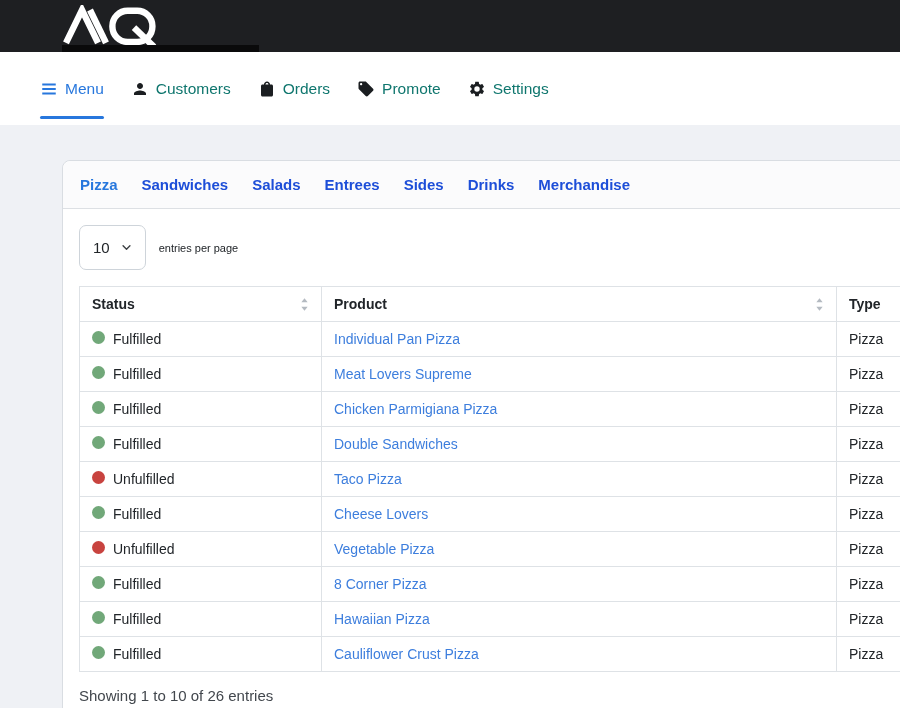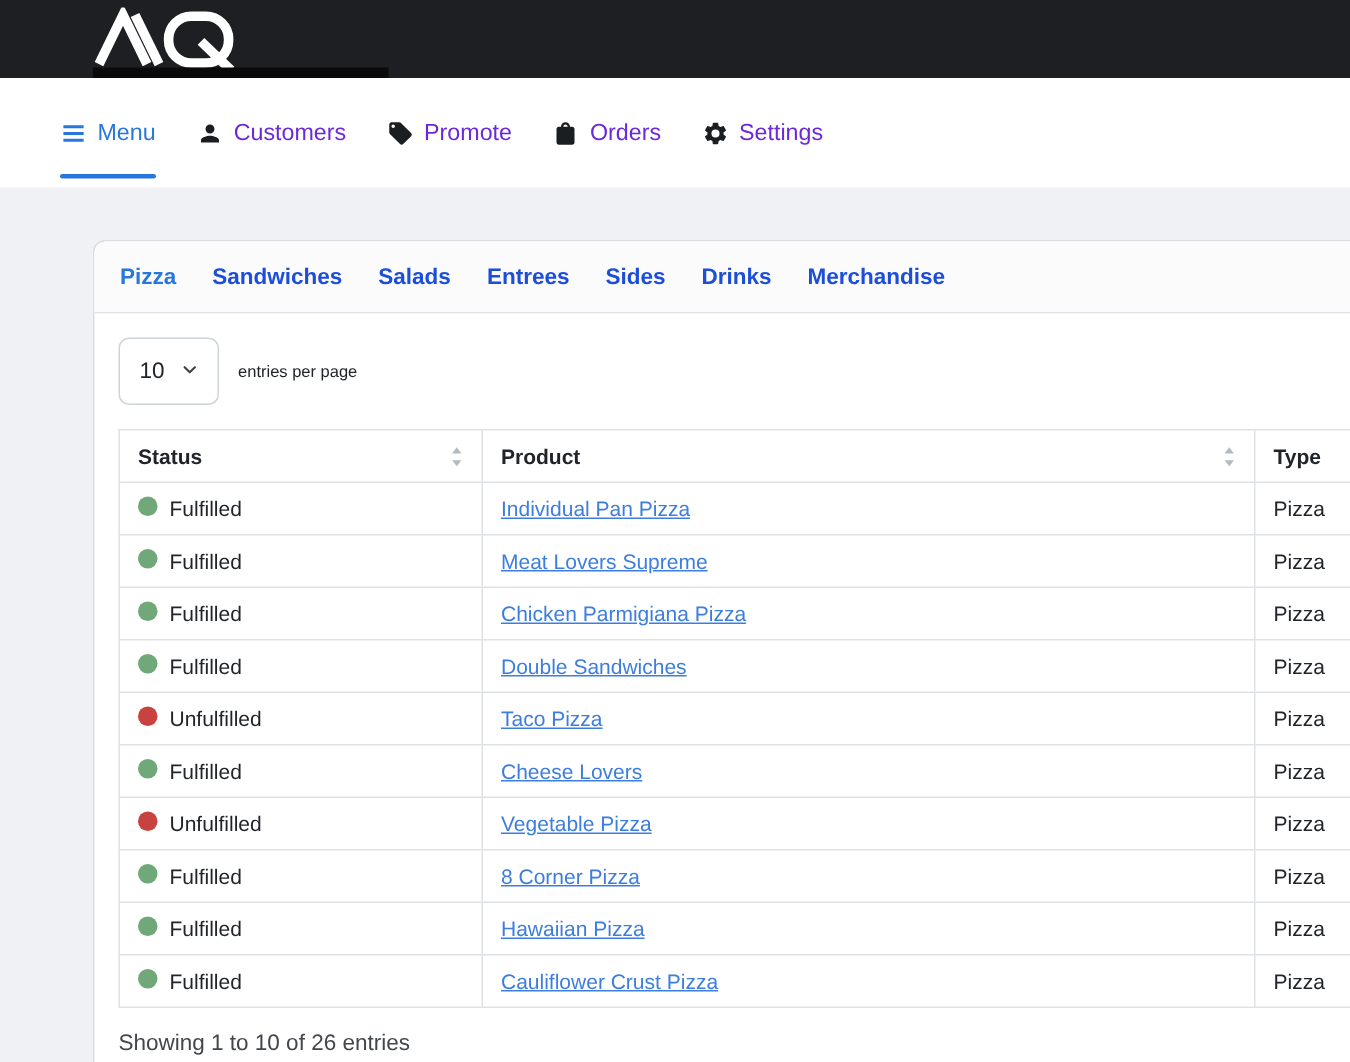--- a/index.html
+++ b/index.html
@@ -12,21 +12,21 @@
     background:#eff1f5;color:#212529;
     font-family:"Liberation Sans", sans-serif;
   }
   
   .topbar{height:52px;background:#1e1f22;position:relative;}
   .logo{position:absolute;left:62px;top:5px;width:96px;height:42px;}
   .logo svg{width:100%;height:100%;}
   .logo-underline{position:absolute;left:62px;bottom:0;width:197px;height:7px;background:#0a0a0b;}
   
   .navbar{height:73px;background:#ffffff;display:flex;align-items:stretch;padding-left:40px;gap:27px;}
-  .nav-item{display:flex;align-items:center;gap:7px;font-size:15.5px;color:#6d28d9;position:relative;cursor:pointer;white-space:nowrap;}
+  .nav-item{display:flex;align-items:center;gap:7px;font-size:15.5px;color:#0f766e;position:relative;cursor:pointer;white-space:nowrap;}
   .nav-item svg{width:18px;height:18px;color:#1b1e21;display:block;}
   .nav-item.active{color:var(--accent);}
   .nav-item.active svg{color:var(--accent);}
   .nav-item.active::after{content:"";position:absolute;left:0;right:0;bottom:6px;height:3px;background:var(--accent);border-radius:2px;}
   
   .card{margin:35px 0 0 62px;width:1000px;background:#fff;border:1px solid #d9dde2;border-radius:8px;}
   .card-tabs{display:flex;gap:24px;padding:15px 17px;border-bottom:1px solid #dde0e4;background:#fbfbfc;border-radius:8px 8px 0 0;}
   .tab{font-weight:bold;font-size:15px;color:#1d4ed8;cursor:pointer;white-space:nowrap;}
   .tab.active{color:var(--accent);}
   .card-body{padding:16px;}
@@ -37,21 +37,21 @@
   
   table{width:100%;border-collapse:collapse;table-layout:fixed;}
   th,td{border:1px solid #dee2e6;text-align:left;font-size:14px;padding:9px 12px;overflow:hidden;white-space:nowrap;}
   th{font-weight:bold;}
   .sort-icon{float:right;color:#b4bac1;margin-top:2px;}
   .sort-icon svg{width:9px;height:13px;display:block;}
   .status-cell{display:flex;gap:8px;}
   .dot{width:13px;height:13px;border-radius:50%;flex:0 0 auto;}
   .dot.fulfilled{background:var(--green);}
   .dot.unfulfilled{background:var(--red);}
-  a.product-link{color:var(--link);text-decoration:underline;cursor:pointer;text-align:center;}
+  a.product-link{color:var(--link);cursor:pointer;text-align:center;}
   .summary{margin-top:15px;font-size:15px;color:#42474d;}
 </style>
 </head>
 <body>
 
 <svg width="0" height="0" style="position:absolute" aria-hidden="true">
   <defs>
     <symbol id="menu-icon" viewBox="0 0 24 24">
       <path d="M3 6h18M3 12h18M3 18h18" fill="none" stroke="currentColor" stroke-width="2.6"></path>
     </symbol>
@@ -105,32 +105,32 @@
     <span class="nav-icon">
         <svg>
           <use href="#customers-icon"></use>
         </svg>
       </span>
     <span class="nav-label">Customers</span>
   </div>
     <div class="nav-item">
     <span class="nav-icon">
         <svg>
+          <use href="#orders-icon"></use>
+        </svg>
+      </span>
+    <span class="nav-label">Orders</span>
+  </div>
+    <div class="nav-item">
+    <span class="nav-icon">
+        <svg>
           <use href="#promote-icon"></use>
         </svg>
       </span>
     <span class="nav-label">Promote</span>
-  </div>
-    <div class="nav-item">
-    <span class="nav-icon">
-        <svg>
-          <use href="#orders-icon"></use>
-        </svg>
-      </span>
-    <span class="nav-label">Orders</span>
   </div>
     <div class="nav-item">
     <span class="nav-icon">
         <svg>
           <use href="#settings-icon"></use>
         </svg>
       </span>
     <span class="nav-label">Settings</span>
   </div>
   </nav>

